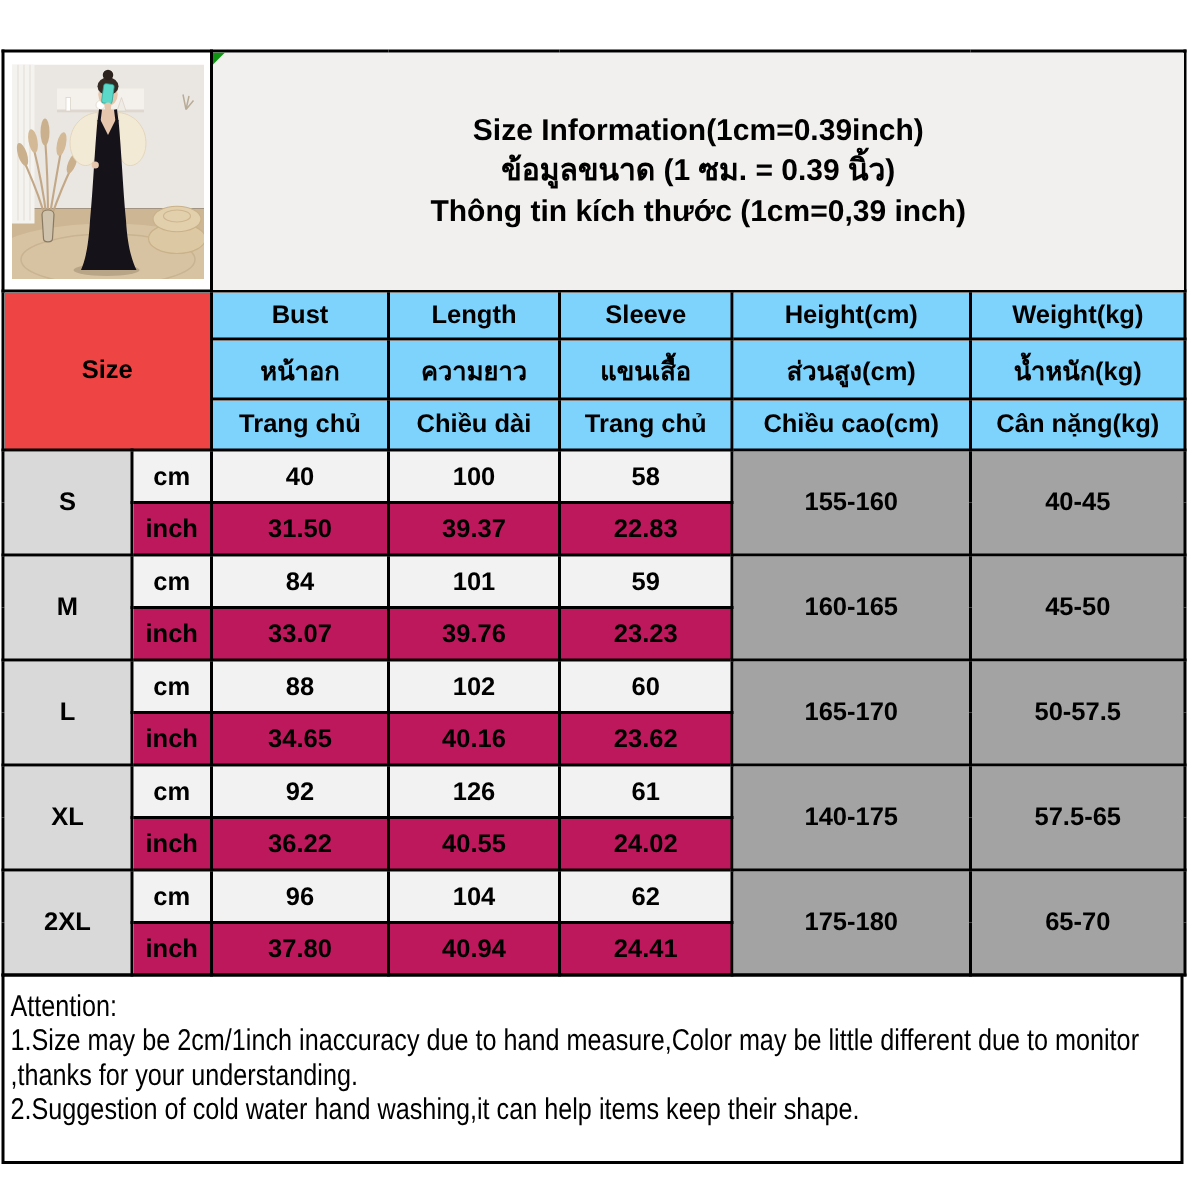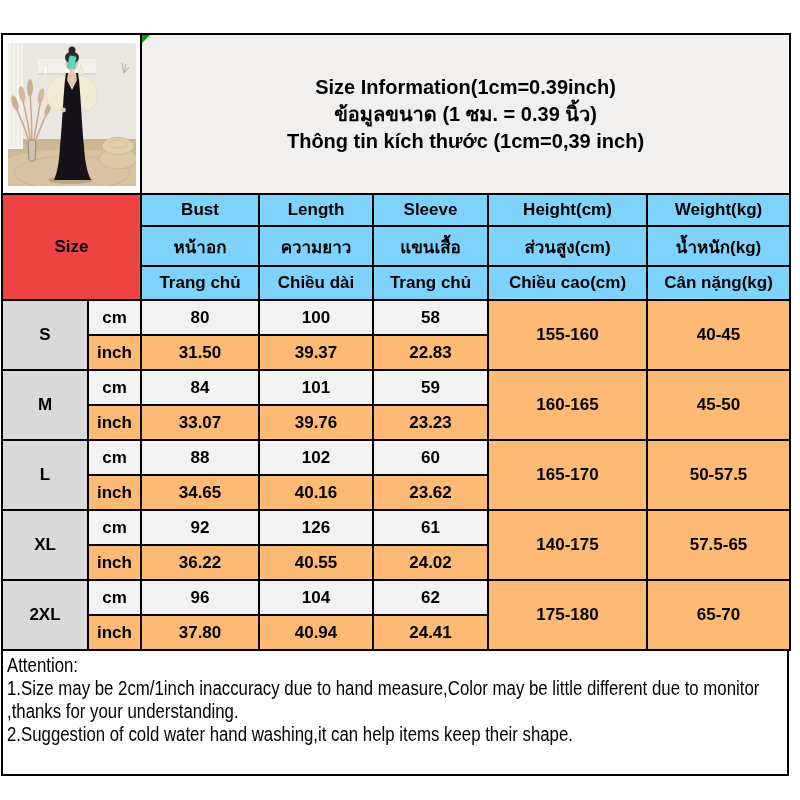--- a/index.html
+++ b/index.html
@@ -32,29 +32,29 @@
     position: absolute; top: 0; left: 0;
     width: 0; height: 0;
     border-top: 8px solid #0d9410;
     border-right: 8px solid transparent;
   }
 
   .hdr { background: #7dd3fc; }
   .size-hdr-cell { background: #ef4444; font-size: 30px; font-weight: bold; }
   .size-label-cell { background: #d9d9d9; font-size: 19px; }
   .row-cm td.val, .row-cm td.unit { background: #f2f2f2; margin-top: 28px; }
-  .row-inch td.val, .row-inch td.unit { background: #fdba74; }
-  .range-cell { background: #fdba74; }
+  .row-inch td.val, .row-inch td.unit { background: #be185d; }
+  .range-cell { background: #a3a3a3; }
 
   .attention-box {
     width: 788px;
     height: 127px;
     border: 2px solid #000;
     margin-top: -2px;
-    padding: 3px 4px;
+    padding: 9px 4px;
   }
   .attention-line {
     font-size: 20px;
     line-height: 23px;
     white-space: nowrap;
     transform: scaleX(0.84);
     transform-origin: 0 50%;
   }
 </style>
 </head>
@@ -169,21 +169,21 @@
       <td class="hdr">Trang chủ</td>
       <td class="hdr">Chiều dài</td>
       <td class="hdr">Trang chủ</td>
       <td class="hdr">Chiều cao(cm)</td>
       <td class="hdr">Cân nặng(kg)</td>
     </tr>
 
     <tr class="row-cm" style="height:35px">
       <td class="size-label-cell" rowspan="2">S</td>
       <td class="unit">cm</td>
-      <td class="val">80</td>
+      <td class="val">40</td>
       <td class="val">100</td>
       <td class="val">58</td>
       <td class="range-cell" rowspan="2">155-160</td>
       <td class="range-cell" rowspan="2">40-45</td>
     </tr>
     <tr class="row-inch" style="height:35px">
       <td class="unit">inch</td>
       <td class="val">31.50</td>
       <td class="val">39.37</td>
       <td class="val">22.83</td>

